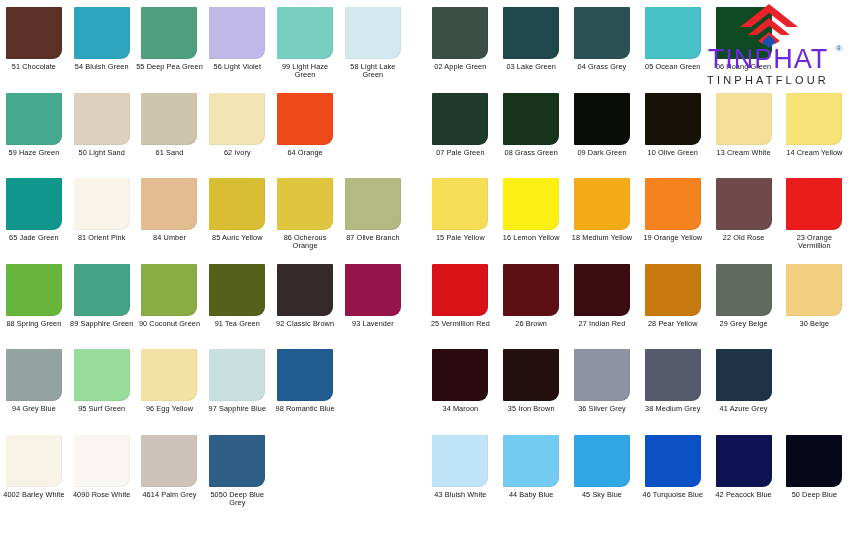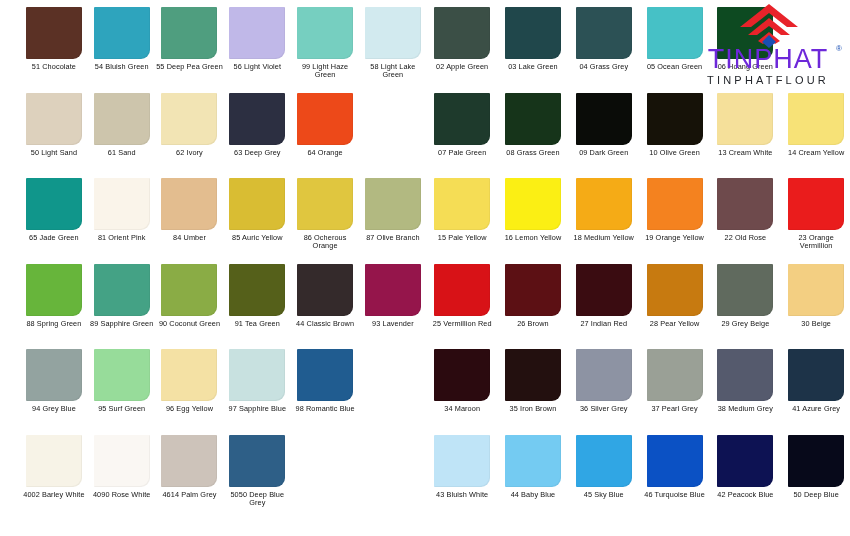--- a/index.html
+++ b/index.html
@@ -13,21 +13,20 @@
     height: 536px;
     overflow: hidden;
     font-family: "Liberation Sans", sans-serif;
     position: relative;
   }
   #chart {
     position: absolute;
     inset: 0;
     display: flex;
     flex-direction: row;
-    margin-left: 20px;
   }
   .panel {
     display: flex;
     flex-direction: column;
   }
   .panel-left  { width: 407px; }
   .panel-gap   { width: 18px; background: #ffffff; }
   .panel-right { width: 425px; }
 
   .swatch-row {
@@ -144,36 +143,36 @@
           <div class="chip" style="background: rgb(118, 207, 192);"></div>
           <div class="chip-label">99 Light  Haze Green</div>
         </div>
         <div class="swatch-cell">
           <div class="chip" style="background: rgb(210, 234, 239);"></div>
           <div class="chip-label">58 Light  Lake Green</div>
         </div>
       </div>
       <div class="swatch-row">
         <div class="swatch-cell">
+          <div class="chip" style="background: rgb(70, 168, 142);"></div>
+          <div class="chip-label">59 Haze Green</div>
+        </div>
+        <div class="swatch-cell">
           <div class="chip" style="background: rgb(221, 209, 189);"></div>
           <div class="chip-label">50 Light Sand</div>
         </div>
         <div class="swatch-cell">
           <div class="chip" style="background: rgb(205, 197, 172);"></div>
           <div class="chip-label">61 Sand</div>
         </div>
         <div class="swatch-cell">
           <div class="chip" style="background: rgb(242, 228, 180);"></div>
           <div class="chip-label">62 Ivory</div>
         </div>
         <div class="swatch-cell">
-          <div class="chip" style="background: rgb(44, 47, 65);"></div>
-          <div class="chip-label">63 Deep Grey</div>
-        </div>
-        <div class="swatch-cell">
           <div class="chip" style="background: rgb(237, 73, 25);"></div>
           <div class="chip-label">64 Orange</div>
         </div>
       </div>
       <div class="swatch-row">
         <div class="swatch-cell">
           <div class="chip" style="background: rgb(16, 150, 139);"></div>
           <div class="chip-label">65 Jade Green</div>
         </div>
         <div class="swatch-cell">
@@ -209,21 +208,21 @@
         <div class="swatch-cell">
           <div class="chip" style="background: rgb(138, 172, 69);"></div>
           <div class="chip-label">90 Coconut Green</div>
         </div>
         <div class="swatch-cell">
           <div class="chip" style="background: rgb(85, 96, 26);"></div>
           <div class="chip-label">91 Tea  Green</div>
         </div>
         <div class="swatch-cell">
           <div class="chip" style="background: rgb(52, 42, 43);"></div>
-          <div class="chip-label">44 Classic  Brown</div>
+          <div class="chip-label">92 Classic  Brown</div>
         </div>
         <div class="swatch-cell">
           <div class="chip" style="background: rgb(149, 21, 75);"></div>
           <div class="chip-label">93 Lavender</div>
         </div>
       </div>
       <div class="swatch-row">
         <div class="swatch-cell">
           <div class="chip" style="background: rgb(147, 163, 160);"></div>
           <div class="chip-label">94 Grey  Blue</div>
@@ -379,24 +378,20 @@
           <div class="chip" style="background: rgb(43, 10, 15);"></div>
           <div class="chip-label">34 Maroon</div>
         </div>
         <div class="swatch-cell">
           <div class="chip" style="background: rgb(35, 16, 15);"></div>
           <div class="chip-label">35 Iron Brown</div>
         </div>
         <div class="swatch-cell">
           <div class="chip" style="background: rgb(141, 147, 163);"></div>
           <div class="chip-label">36 Silver  Grey</div>
-        </div>
-        <div class="swatch-cell">
-          <div class="chip" style="background: rgb(154, 160, 150);"></div>
-          <div class="chip-label">37 Pearl  Grey</div>
         </div>
         <div class="swatch-cell">
           <div class="chip" style="background: rgb(85, 90, 109);"></div>
           <div class="chip-label">38 Medium Grey</div>
         </div>
         <div class="swatch-cell">
           <div class="chip" style="background: rgb(29, 51, 72);"></div>
           <div class="chip-label">41 Azure  Grey</div>
         </div>
       </div>

